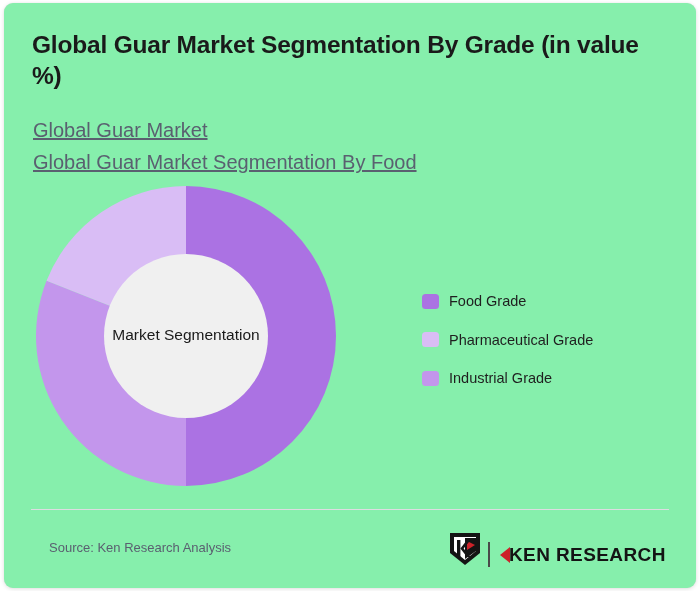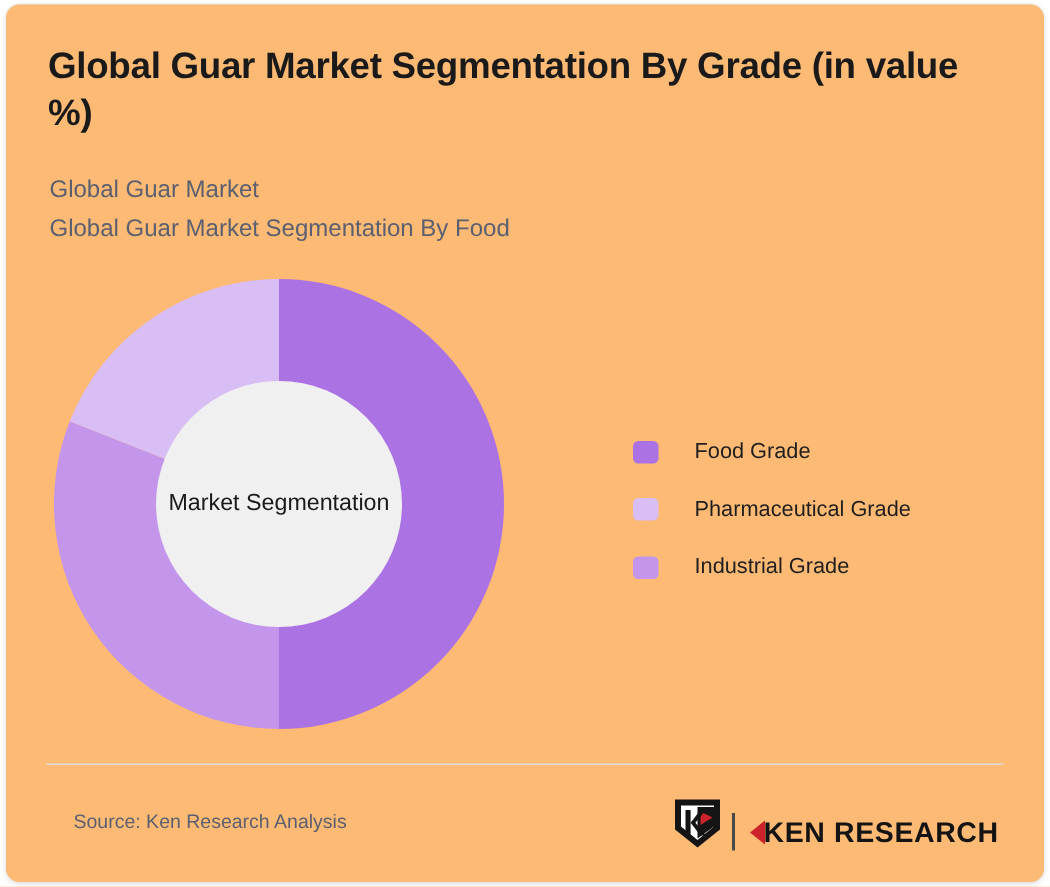--- a/index.html
+++ b/index.html
@@ -12,21 +12,21 @@
     height: 591px;
     font-family: "Liberation Sans", sans-serif;
     -webkit-font-smoothing: antialiased;
   }
   .card {
     position: absolute;
     left: 4px;
     top: 3px;
     width: 692px;
     height: 585px;
-    background: #fdba74;
+    background: #86efac;
     border-radius: 9px;
     box-shadow: 0 1px 4px rgba(0,0,0,0.13), 0 0 1px rgba(0,0,0,0.10);
     overflow: hidden;
     box-sizing: border-box;
   }
   .inner {
     position: absolute;
     left: 0; top: 0;
     width: 692px;
     height: 585px;
@@ -42,23 +42,24 @@
     line-height: 1.28;
     letter-spacing: -0.2px;
   }
   .subtitle-block {
     position: absolute;
     left: 29px;
     top: 111px;
     width: 600px;
   }
   .subtitle-line {
-    font-size: 16px;
+    font-size: 20px;
     color: #5a6070;
     line-height: 1.62;
+    text-decoration: underline;
   }
   .donut-wrap {
     position: absolute;
     left: 24px;
     top: 175px;
     width: 320px;
     height: 320px;
   }
   .donut-svg {
     display: block;
@@ -79,21 +80,21 @@
     align-items: center;
     height: 38.5px;
   }
   .legend-swatch {
     width: 17px;
     height: 15px;
     border-radius: 3.5px;
     flex: 0 0 auto;
   }
   .legend-label {
-    margin-left: 24px;
+    margin-left: 10px;
     font-size: 14.5px;
     color: #1f1f1f;
     white-space: nowrap;
   }
   .divider {
     position: absolute;
     left: 27px;
     top: 506px;
     width: 638px;
     height: 1px;

